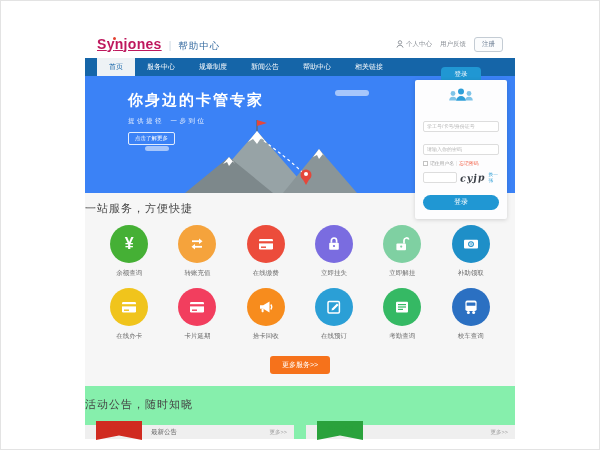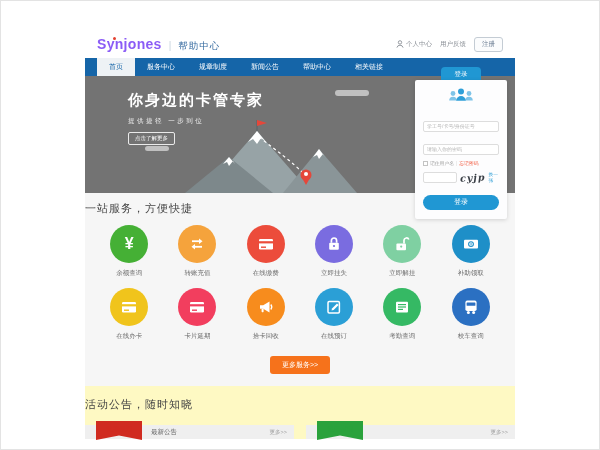--- a/index.html
+++ b/index.html
@@ -5,38 +5,38 @@
   * { margin:0; padding:0; box-sizing:border-box; }
   html,body { width:600px; height:450px; background:#fff; overflow:hidden;
               font-family:"Liberation Sans","DejaVu Sans",sans-serif; }
   .frame { position:absolute; inset:0; width:600px; height:450px; background:#fff;
            box-shadow: inset 0 0 0 1px #e3e3e3; }
   .site { position:absolute; left:85px; top:30px; width:430px; }
 
   
   .hdr { height:28px; display:flex; align-items:center; padding:0 12px; background:#fff; }
   .logo { display:flex; align-items:baseline; cursor:pointer; }
-  .logo-text { font-size:14px; font-weight:bold; color:#8b5cf6; letter-spacing:.3px; }
+  .logo-text { font-size:14px; font-weight:bold; color:#be185d; letter-spacing:.3px;text-decoration:underline; }
   .logo-y { position:relative; }
   .logo-y::after { content:''; position:absolute; width:3px; height:3px; background:#e3402f;
                    border-radius:50%; top:1px; right:-1px; }
   .logo-div { color:#c9d4de; font-size:10px; margin:0 7px; }
   .logo-suffix { font-size:9.5px; color:#33699f; letter-spacing:1px; }
   .hdr-right { margin-left:auto; display:flex; align-items:center; gap:8px; }
   .hdr-link { font-size:6.5px; color:#8a8f96; display:flex; align-items:center; gap:2px; cursor:pointer; }
   .hdr-btn { font-size:6.5px; color:#6b7d93; border:1px solid #c4ccd4; border-radius:3px;
              padding:2px 7px; background:#fbfcfd; cursor:pointer; }
 
   
   .nav { height:18px; background:#1565a8; display:flex; padding-left:12px; }
   .nav-item { font-size:7px; color:#fff; line-height:18px; padding:0 12px; cursor:pointer; }
   .nav-item.active { background:#eef2f5; color:#1565a8; }
 
   
-  .hero { position:relative; height:117px; background:#737373; overflow:visible; }
+  .hero { position:relative; height:117px; background:#3b82f6; overflow:visible;font-family:Liberation Mono, monospace; }
   .hero-copy { position:absolute; left:43px; top:15px; z-index:3; }
   .hero-title { font-size:15px; font-weight:bold; color:#fff; letter-spacing:2px; }
   .hero-sub { margin-top:7px; font-size:6.5px; color:rgba(255,255,255,.92); letter-spacing:2.5px; }
   .hero-cta { display:inline-block; margin-top:6px; font-size:5.5px; color:#fff;
               border:1px solid rgba(255,255,255,.85); padding:2px 6px; border-radius:2px; cursor:pointer; }
   .hero-art { position:absolute; left:100px; bottom:0; z-index:1; }
   .cloud { position:absolute; background:rgba(255,255,255,.55); border-radius:20px; }
 
   
   .login { position:absolute; top:37px; right:8px; width:92px; z-index:5; }
@@ -70,21 +70,21 @@
   .svc { width:16.66%; display:flex; flex-direction:column; align-items:center; margin-bottom:10px; cursor:pointer; }
   .svc-ic { width:38px; height:38px; border-radius:50%; display:flex; align-items:center;
             justify-content:center; color:#888; }
   .svc-yuan { font-size:16px; font-weight:bold; color:#fff; line-height:1; }
   .svc-label { margin-top:6px; font-size:6.5px; color:#6c6c6c; }
   .more-wrap { text-align:center; margin-top:2px; }
   .more-btn { display:inline-block; background:#f6721b; color:#fff; font-size:7px;
               padding:4px 12px; border-radius:3px; border:none; cursor:pointer; }
 
   
-  .announce { background:#fef9c3; padding-top:11px; }
+  .announce { background:#86efac; padding-top:11px; }
   .panels { display:flex; gap:12px; margin-top:13px; }
   .panel { flex:1; }
   .panel-bar { position:relative; height:14px; background:#efefef; }
   .ribbon { position:absolute; left:11px; top:-4px; width:46px; height:19px; color:#fff;
             font-size:6.5px; text-align:center; line-height:15px; cursor:pointer;
             clip-path:polygon(0 0,100% 0,100% 100%,50% 76%,0 100%); }
   .bar-tab { position:absolute; left:66px; top:0; font-size:6.5px; color:#666; line-height:14px; cursor:pointer; }
   .bar-more { position:absolute; right:7px; top:0; font-size:5.5px; color:#a0a0a0; line-height:14px; cursor:pointer; }
 </style>
 </head>

